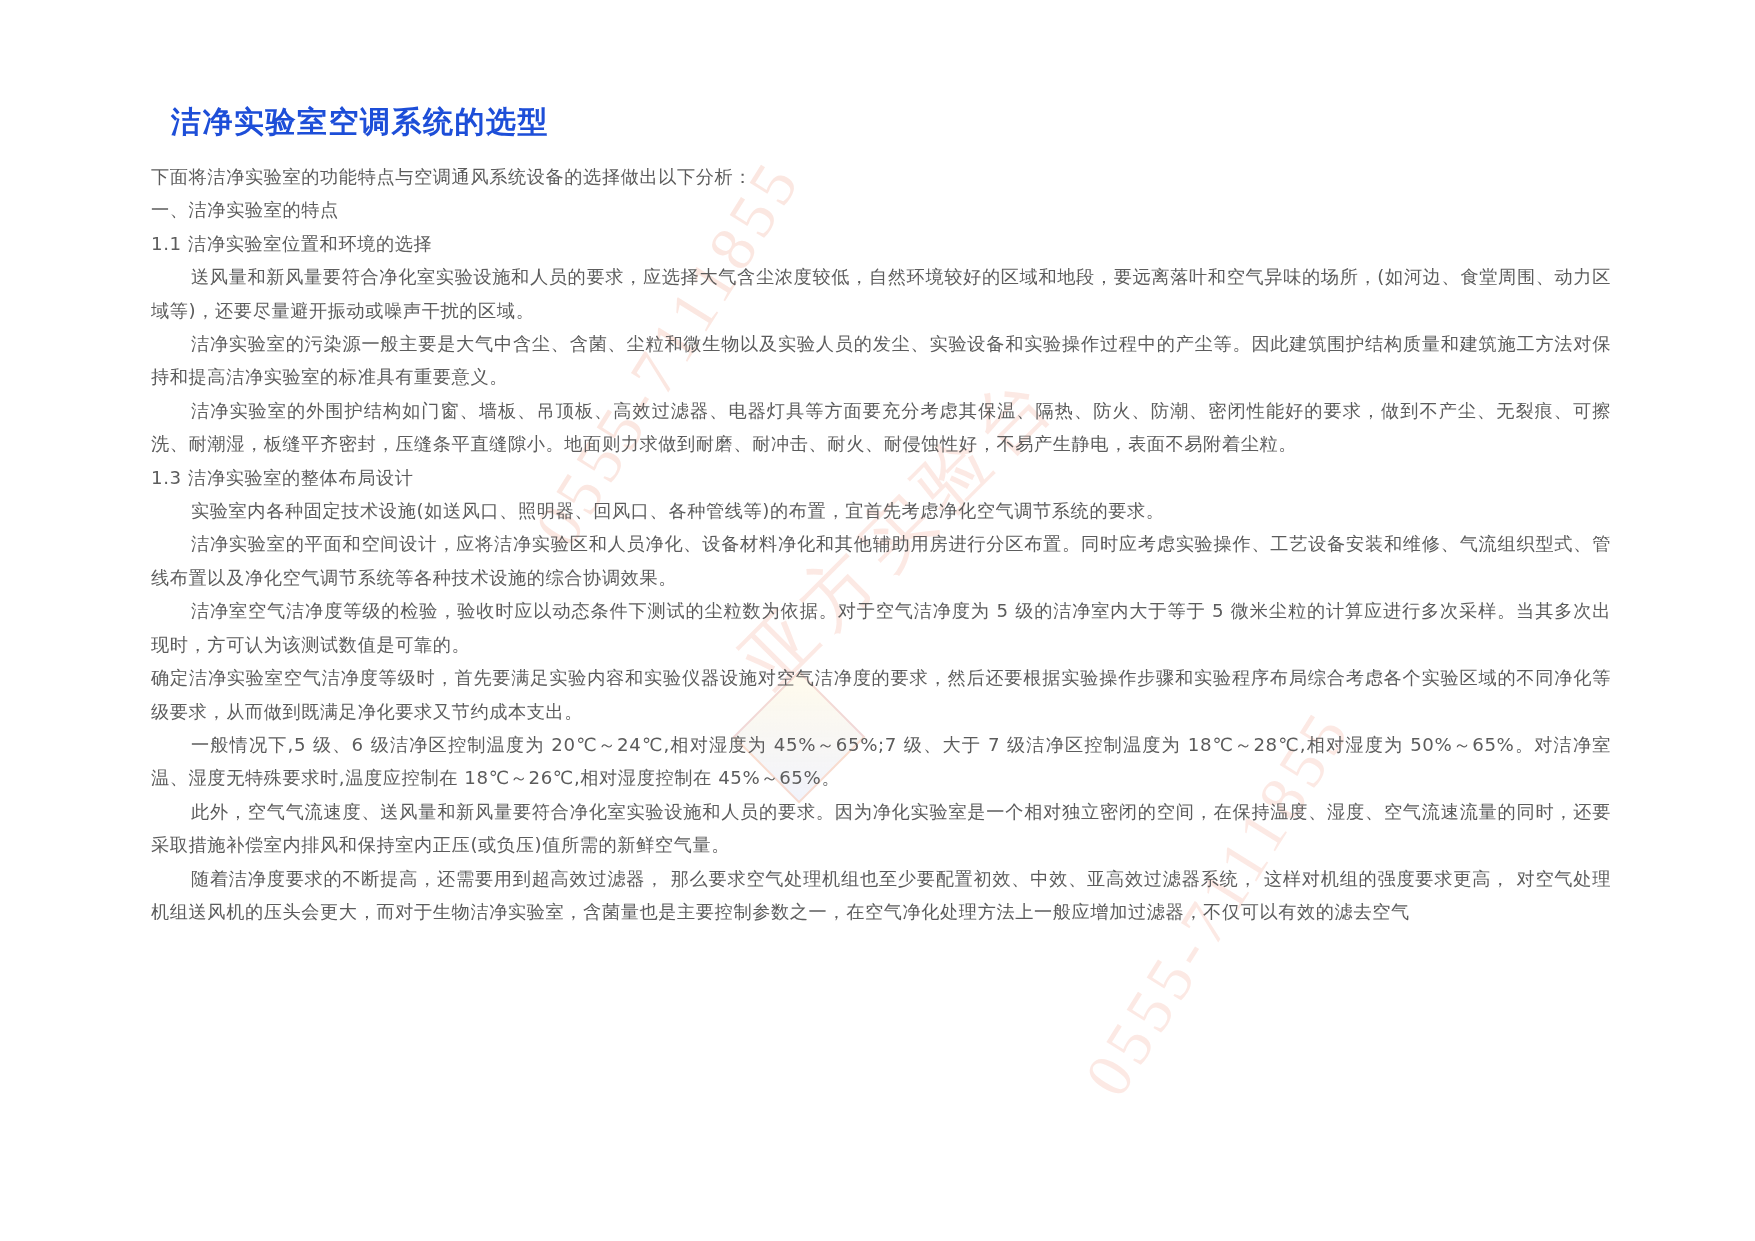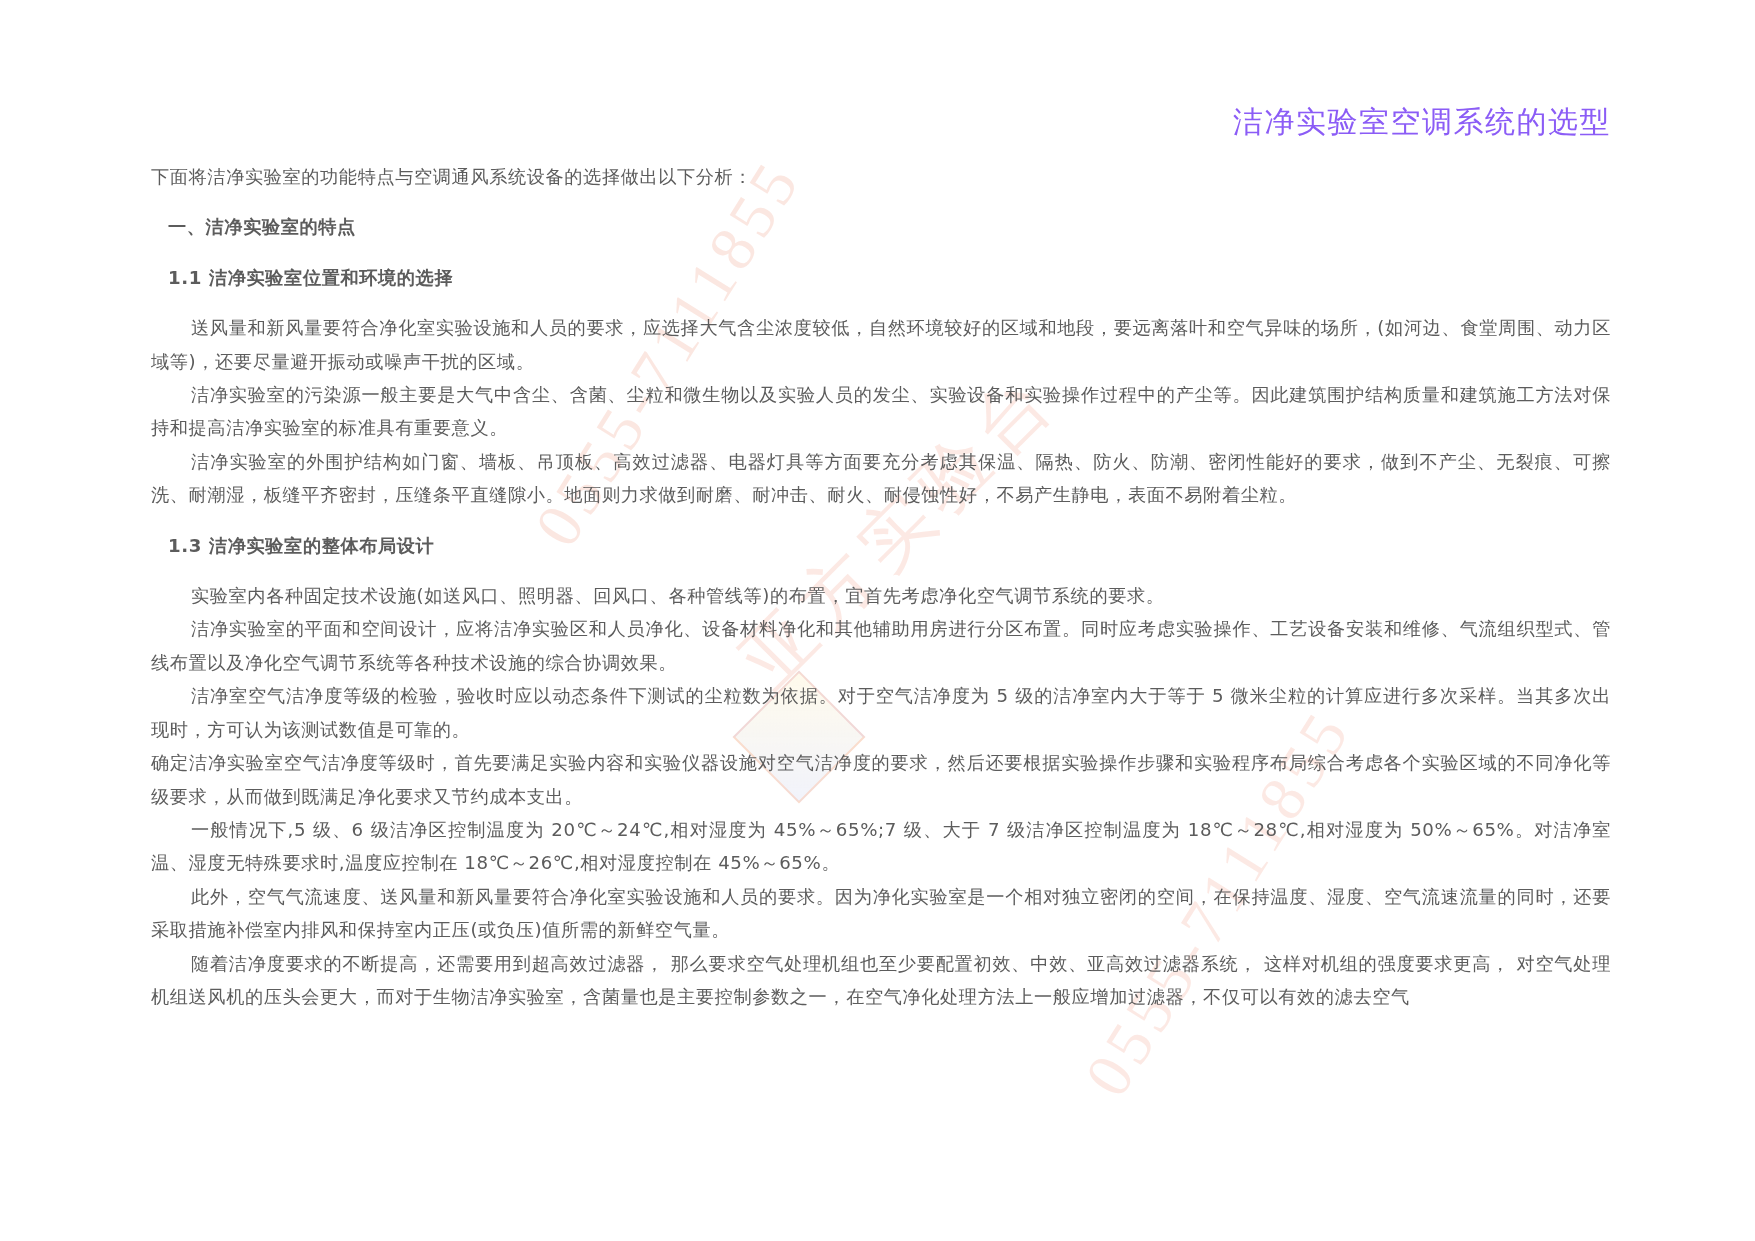--- a/index.html
+++ b/index.html
@@ -4,27 +4,27 @@
 <style>
   html, body { margin: 0; padding: 0; background: #ffffff; }
   body { width: 1755px; height: 1241px; position: relative; overflow: hidden; }
   .page { position: absolute; left: 0; top: 0; width: 1755px; height: 1241px; background: #ffffff; }
   .content {
     position: absolute; left: 151px; top: 100px; width: 1460px;
     font-family: "DejaVu Sans", "Liberation Sans", sans-serif;
     color: #5c5c5c; font-size: 18.2px; line-height: 33.4px; letter-spacing: 0.6px;
   }
   .title {
-    text-align: right; font-weight: normal; color: #8b5cf6;
+    text-align: left; font-weight: bold; color: #1d4ed8;
     font-size: 30px; line-height: 44px; letter-spacing: 1.5px;
     margin: 0 0 16px 0; padding-left: 20px;
   }
   .p { margin: 0; text-align: justify; text-align-last: left; }
   .indent { text-indent: 40px; }
-  .heading { margin: 17px; font-weight: bold; }
+  .heading { margin: 0; }
   .watermark { position: absolute; pointer-events: none; font-family: "Liberation Serif", serif; }
   .wm1 {
     left: 520px; top: 160px; color: rgba(235,120,90,0.18); font-size: 64px; letter-spacing: 6px;
     transform: rotate(-58deg); transform-origin: left top; top: 520px;
   }
   .wm2 {
     left: 1070px; top: 1070px; color: rgba(235,120,90,0.16); font-size: 64px; letter-spacing: 6px;
     transform: rotate(-58deg); transform-origin: left top;
   }
   .wm3 {

